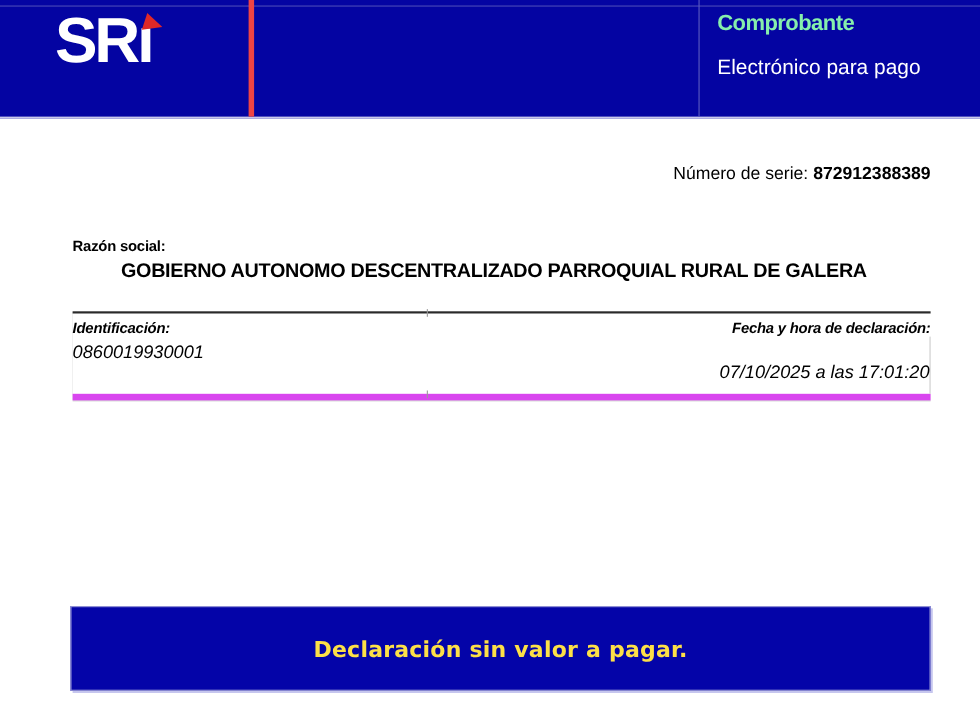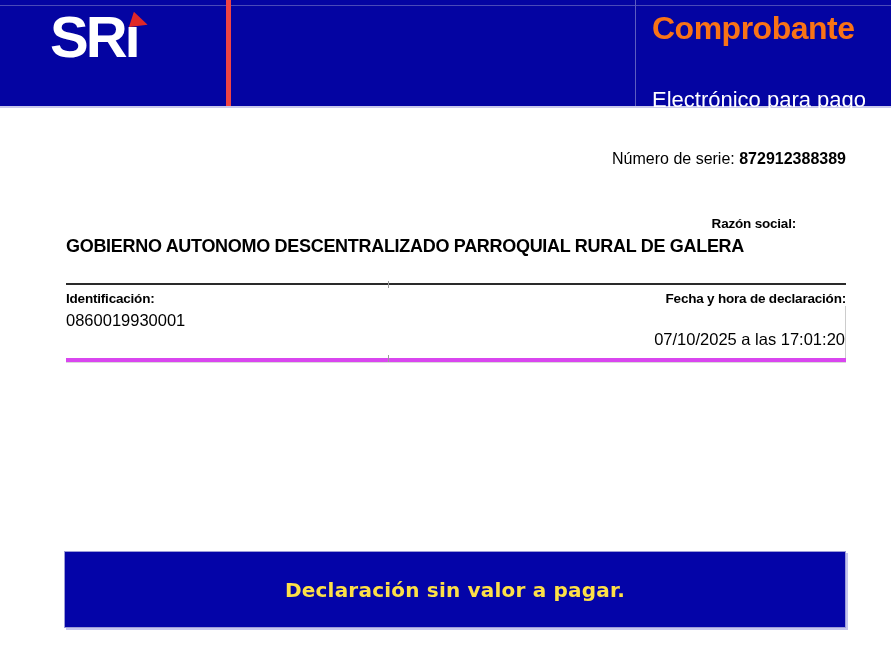--- a/index.html
+++ b/index.html
@@ -25,44 +25,45 @@
     color:#ffffff; font-weight:bold; font-size:58px; letter-spacing:-3px;
     font-family:"Liberation Sans", sans-serif;
   }
   .sri-flag {
     position:absolute; left:81px; top:6px; width:0; height:0;
     border-top:8px solid transparent; border-bottom:8px solid transparent;
     border-left:17px solid #e02828; transform:rotate(18deg);
   }
 
   .comprobante-title {
-    position:absolute; left:16px; top:10px; color:#f97316;
-    font-size:32px; font-weight:bold; letter-spacing:-0.5px;
+    position:absolute; left:16px; top:10px; color:#86efac;
+    font-size:20px; font-weight:bold; letter-spacing:-0.5px;
   }
   .comprobante-subtitle {
-    position:absolute; left:16px; top:51px; color:#ffffff; font-size:22px;margin-top:36px;
+    position:absolute; left:16px; top:51px; color:#ffffff; font-size:19px;
   }
 
   
   .serial-line {
     position:absolute; top:150px; right:45px; font-size:16px; white-space:nowrap;
   }
   .serial-line .serial-value { font-weight:bold; }
 
   
   .razon-block { position:absolute; left:66px; top:216px; width:730px; }
-  .razon-label { font-size:13.5px; font-weight:bold; letter-spacing:-0.2px; margin-bottom:5px;text-align:right; }
-  .razon-name  { font-size:18px; font-weight:bold; line-height:21px; letter-spacing:-0.3px; }
+  .razon-label { font-size:13.5px; font-weight:bold; letter-spacing:-0.2px; margin-bottom:5px; }
+  .razon-name  { font-size:18px; font-weight:bold; line-height:21px; letter-spacing:-0.3px;margin-left:44px; }
 
   
   .id-table {
     position:absolute; left:66px; top:283px; width:780px;
     border-top:2px solid #2a2a2a;
-    border-bottom:4px solid #d946ef;
+    border-bottom:6px solid #d946ef;
     box-shadow:0 1px 0 #d9d9d9;
+    font-style:italic;
   }
   .id-tick { position:absolute; width:1px; height:7px; background:#9a9a9a; left:322px; }
   .id-tick.top { top:-4px; }
   .id-tick.bottom { bottom:-4px; }
   .id-row-labels { display:flex; padding-top:6px; }
   .id-row-values { display:flex; padding:5px 0 9px 0; border-right:1px solid #cccccc;flex-direction:column; }
   .id-col-1 { width:322px; }
   .id-col-2 { flex:1; padding-left:16px;text-align:right; }
   .id-label { font-size:13.5px; font-weight:bold; letter-spacing:-0.2px; }
   .id-value { font-size:16.5px; }

